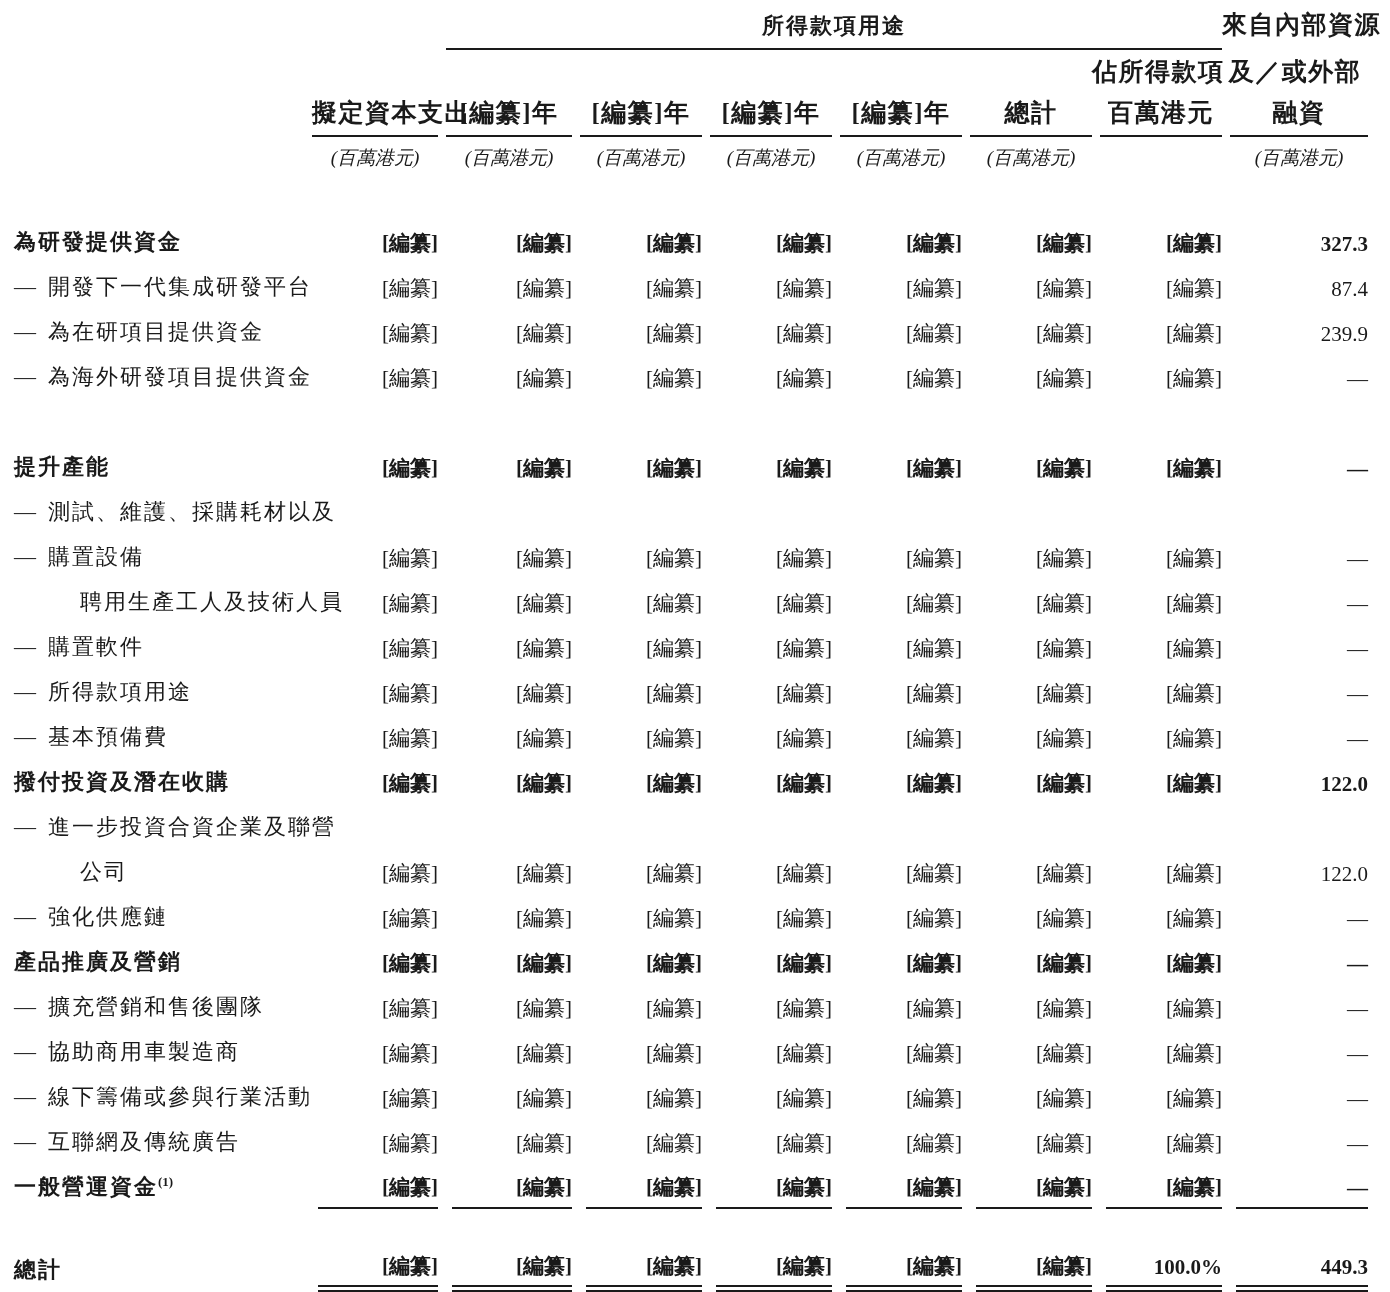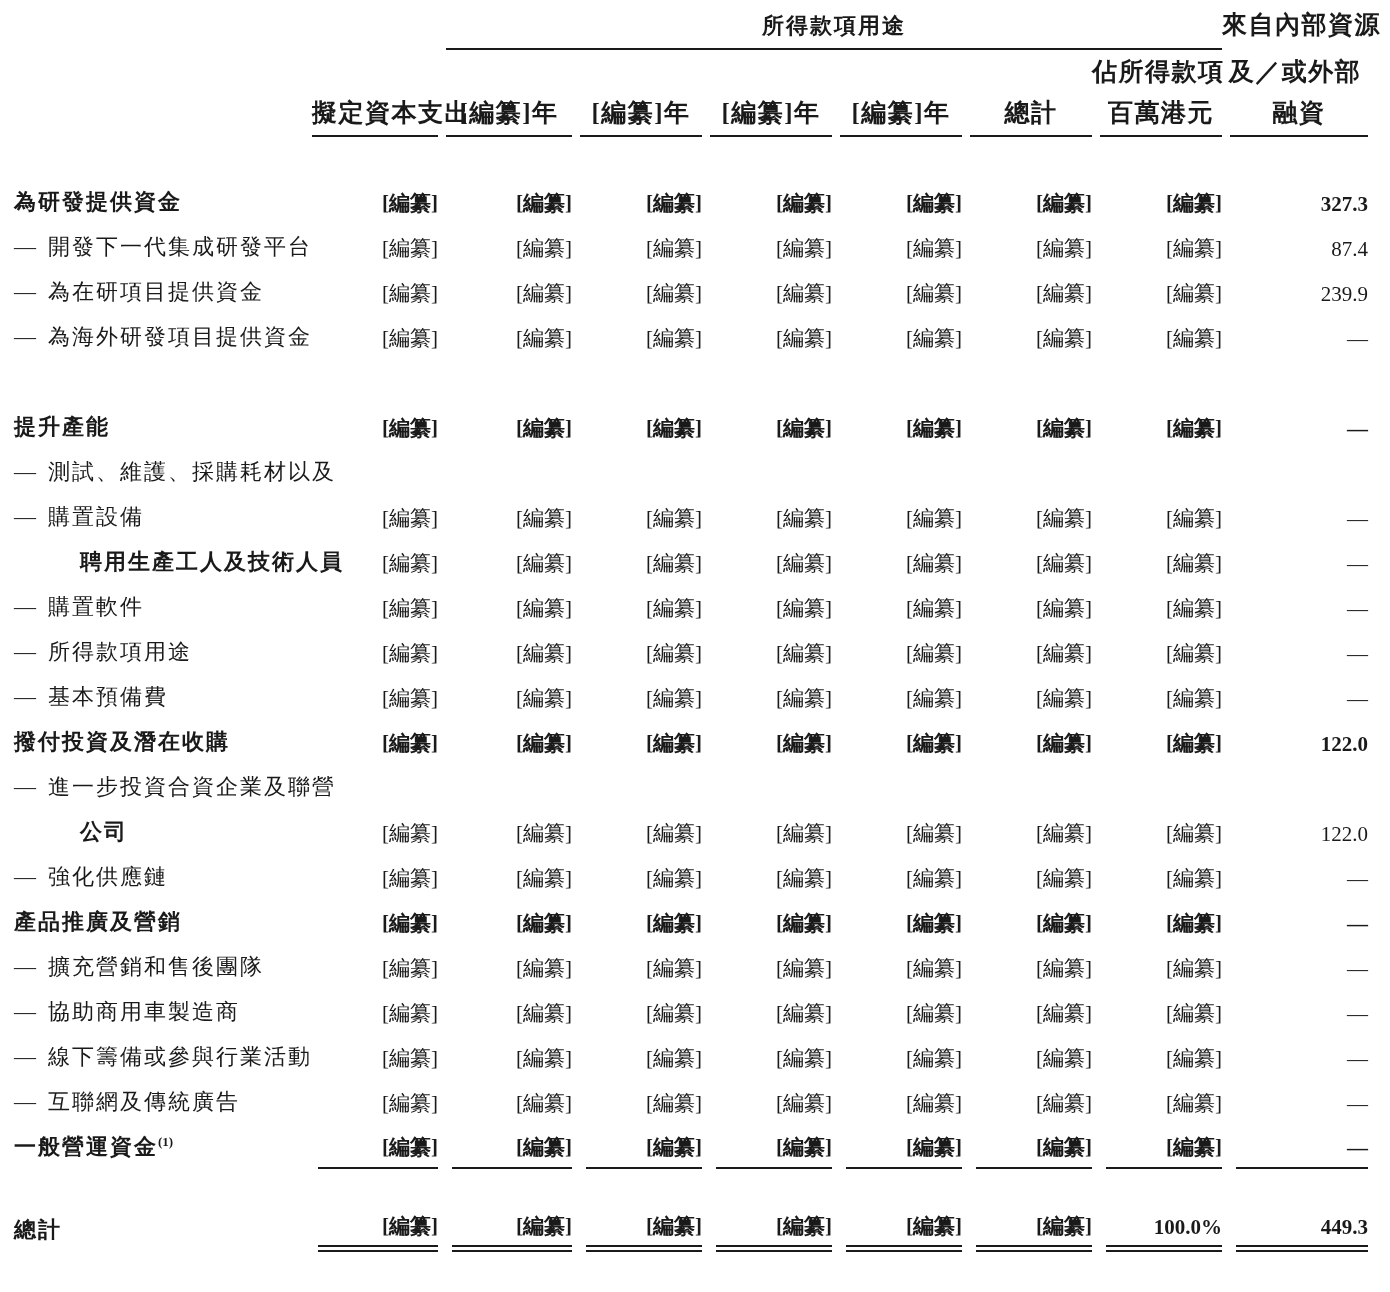--- a/index.html
+++ b/index.html
@@ -29,21 +29,21 @@
   .chmid{padding-bottom:2px;}
   .unit{font-style:italic;font-size:19px;text-align:center;vertical-align:top;
         padding-top:8px;white-space:nowrap;}
   .unit .uw2{margin-left:8px;text-align:center;}
   
   tbody tr{height:45px;}
   tr.spacer1{height:45px;} tr.spacer2{height:38px;}
   .lbl{font-size:22px;letter-spacing:2px;white-space:nowrap;vertical-align:bottom;
        padding-bottom:7px;}
   .lbl .dash{display:inline-block;width:34px;letter-spacing:0;}
-  .lbl.ind2{padding-left:66px;font-weight:bold;}
+  .lbl.ind2{padding-left:66px;}
   .lbl sup{font-size:13px;letter-spacing:0;vertical-align:super;line-height:0;}
   .val{font-size:21px;text-align:right;vertical-align:bottom;white-space:nowrap;}
   .val .cw{margin-left:14px;text-align:right;padding-bottom:7px;}
   tr.bold .lbl,tr.bold .val{font-weight:bold;}
   tr.u-single .val .cw{border-bottom:2.5px solid #1a1a1a;padding-bottom:6px;}
   tr.u-double .val .cw{border-bottom:7px double #1a1a1a;padding-bottom:5px;}
 </style>
 </head>
 <body>
 
@@ -99,20 +99,45 @@
       <td class="ch">
           <div class="hu">總計</div>
         </td>
       <td class="ch">
           <div class="hu">百萬港元</div>
         </td>
       <td class="ch">
           <div class="hu">融資</div>
         </td>
     </tr>
+    <tr class="hD">
+      <td></td>
+      <td class="unit">
+          <div class="uw2">(百萬港元)</div>
+        </td>
+      <td class="unit">
+          <div class="uw2">(百萬港元)</div>
+        </td>
+      <td class="unit">
+          <div class="uw2">(百萬港元)</div>
+        </td>
+      <td class="unit">
+          <div class="uw2">(百萬港元)</div>
+        </td>
+      <td class="unit">
+          <div class="uw2">(百萬港元)</div>
+        </td>
+      <td class="unit">
+          <div class="uw2">(百萬港元)</div>
+        </td>
+      <td class="unit"></td>
+      <td class="unit">
+          <div class="uw2">(百萬港元)</div>
+        </td>
+    </tr>
     <tr class="hspacer">
       <td colspan="9"></td>
     </tr>
   </thead>
   <tbody>
       <tr class="bold">
         <td class="lbl ind0"><span>為研發提供資金</span></td>
         <td class="val">
           <div class="cw"><span>[編纂]</span></div>
         </td>

